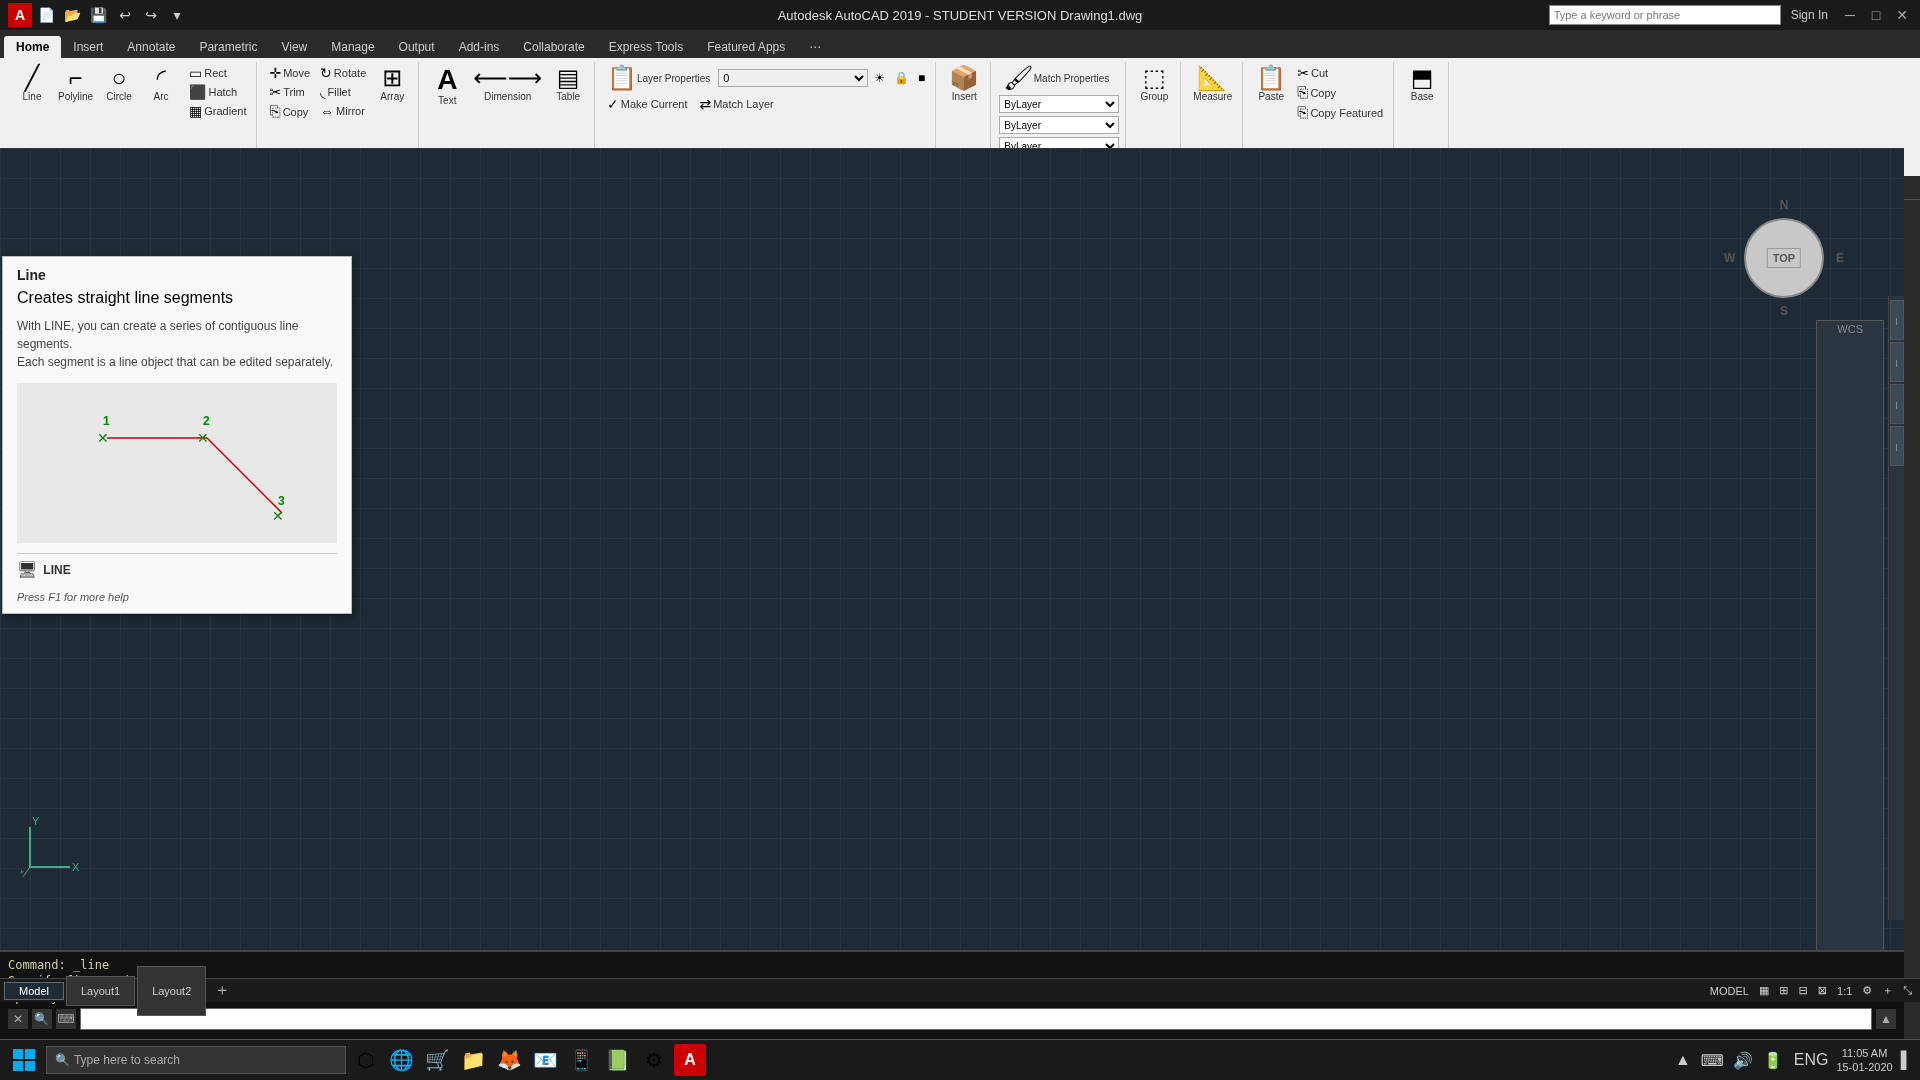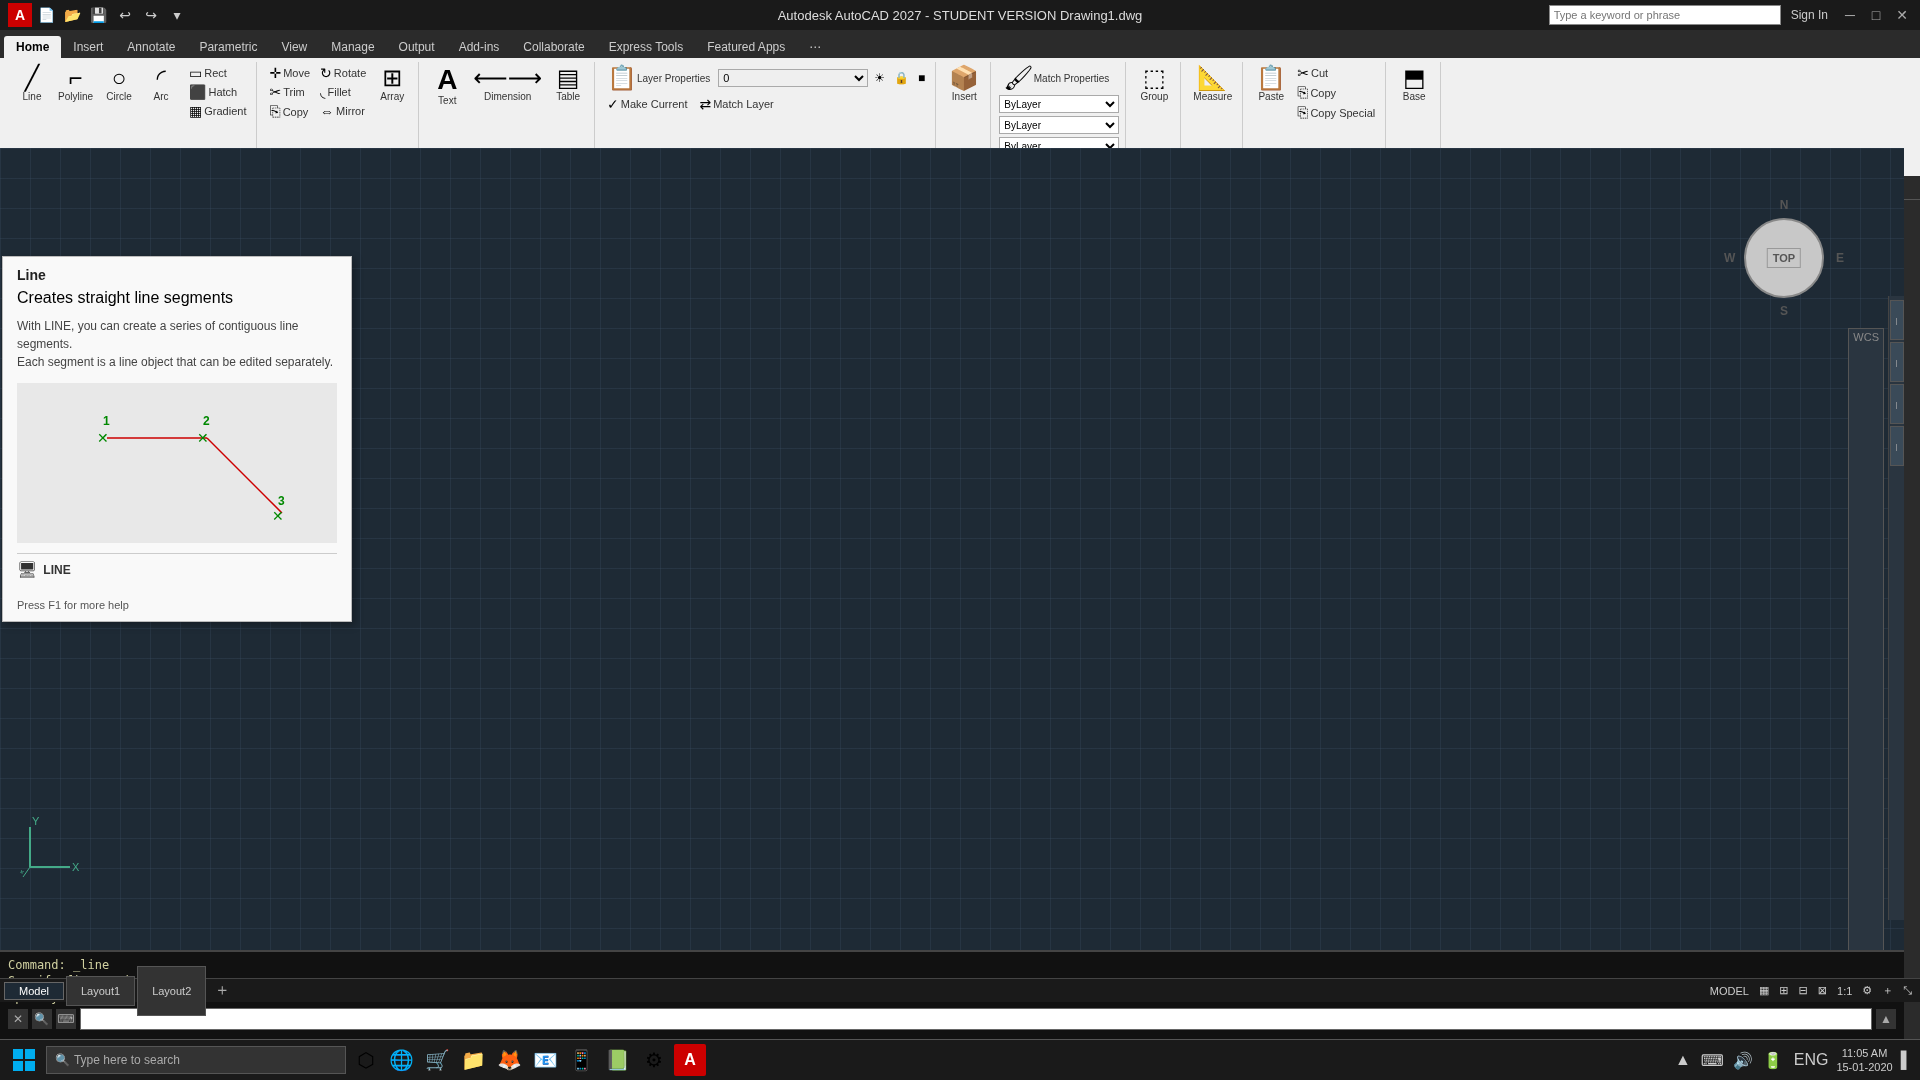--- a/index.html
+++ b/index.html
@@ -112,21 +112,21 @@
   <div class="left">
     <div class="app-icon">A</div>
 
     <div class="qat-btn">📄</div>
     <div class="qat-btn">📂</div>
     <div class="qat-btn">💾</div>
     <div class="qat-btn">↩</div>
     <div class="qat-btn">↪</div>
     <div class="qat-btn">▾</div>
   </div>
-  <div class="center">Autodesk AutoCAD 2027 - STUDENT VERSION    Drawing1.dwg</div>
+  <div class="center">Autodesk AutoCAD 2019 - STUDENT VERSION    Drawing1.dwg</div>
   <div class="right">
     <input type="text" style="width: 232px; height: 20px; font-size: 11px; padding: 0px 4px; background: rgb(255, 255, 255); border: 1px solid rgb(136, 136, 136);" placeholder="Type a keyword or phrase">
     <div style="color:#ccc;font-size:12px;padding:0 8px;cursor:pointer;">Sign In</div>
     <div class="title-btn">─</div>
     <div class="title-btn">□</div>
     <div class="title-btn close">✕</div>
   </div>
 </div>
 
 <div id="ribbon-tabs" style="display:flex;align-items:flex-end;background:#2b2b2b;height:28px;padding-left:4px;">
@@ -346,21 +346,21 @@
         <div class="rb-btn-sm">
           <div class="icon">✂</div>
           <div class="label">Cut</div>
         </div>
         <div class="rb-btn-sm">
           <div class="icon">⎘</div>
           <div class="label">Copy</div>
         </div>
         <div class="rb-btn-sm">
           <div class="icon">⎘</div>
-          <div class="label">Copy Special</div>
+          <div class="label">Copy Featured</div>
         </div>
       </div>
     </div>
     <div class="ribbon-group-label">Clipboard</div>
   </div>
 
   <div class="ribbon-group">
     <div class="ribbon-group-content">
       <div class="rb-btn">
         <div class="icon">⬒</div>
@@ -398,35 +398,35 @@
         <text x="180" y="60" fill="#080" font-size="14">✕</text>
 
         <text x="261" y="122" fill="#080" font-size="12" font-weight="bold">3</text>
         <text x="255" y="138" fill="#080" font-size="14">✕</text>
       </svg>
     </div>
     <div class="footer">
       <span class="icon">🖥</span>
       <span style="font-weight:bold; font-size:12px;">LINE</span>
     </div>
-    <div class="f1" style="margin-top:20px;">Press F1 for more help</div>
+    <div class="f1" style="margin-top:12px;font-style:italic;">Press F1 for more help</div>
   </div>
 
   <div id="compass" style="position:absolute;right:60px;top:50px;width:120px;height:120px;">
     <div style="position:relative;width:100%;height:100%;">
       <div style="position:absolute;left:50%;top:50%;transform:translate(-50%,-50%);width:80px;height:80px;border:2px solid #888;border-radius:50%;background:#c8c8c8;">
         <div style="position:absolute;top:50%;left:50%;transform:translate(-50%,-50%);font-size:11px;font-weight:bold;color:#555;background:#c8c8c8;padding:3px 5px;border:1px solid #999;cursor:pointer;">TOP</div>
       </div>
       <div style="position:absolute;top:0;left:50%;transform:translateX(-50%);font-size:12px;font-weight:bold;color:#555;">N</div>
       <div style="position:absolute;bottom:0;left:50%;transform:translateX(-50%);font-size:12px;font-weight:bold;color:#555;">S</div>
       <div style="position:absolute;right:0;top:50%;transform:translateY(-50%);font-size:12px;font-weight:bold;color:#555;">E</div>
       <div style="position:absolute;left:0;top:50%;transform:translateY(-50%);font-size:12px;font-weight:bold;color:#555;">W</div>
     </div>
   </div>
-  <div id="wcs-label" style="position:absolute;right:20px;top:180px;color:#888;font-size:11px;background:#2a3540;padding:2px 4px;border:1px solid #555;">WCS</div>
+  <div id="wcs-label" style="position:absolute;right:20px;top:172px;color:#888;font-size:11px;background:#2a3540;padding:2px 20px;border:1px solid #555;">WCS</div>
 
   <div style="position:absolute;left:20px;bottom:120px;color:#4a8;font-size:14px;">
     <svg width="60" height="60">
       <line x1="10" y1="50" x2="10" y2="10" stroke="#4a8" stroke-width="2"></line>
       <line x1="10" y1="50" x2="50" y2="50" stroke="#4a8" stroke-width="2"></line>
       <text x="12" y="8" fill="#4a8" font-size="11">Y</text>
       <text x="52" y="54" fill="#4a8" font-size="11">X</text>
       <line x1="10" y1="50" x2="3" y2="60" stroke="#4a8" stroke-width="1"></line>
       <text x="0" y="58" fill="#4a8" font-size="8" transform="rotate(-10,0,58)">+</text>
     </svg>

